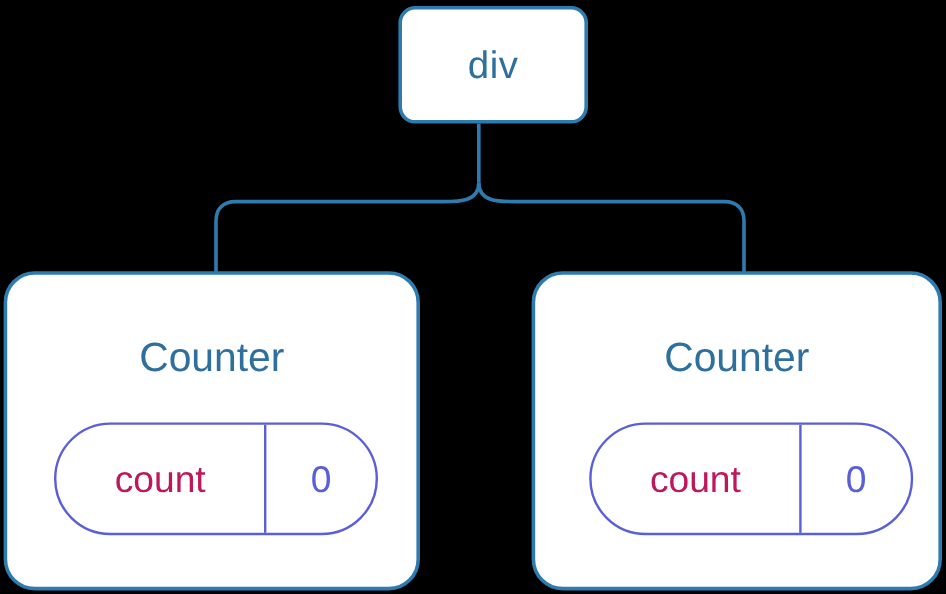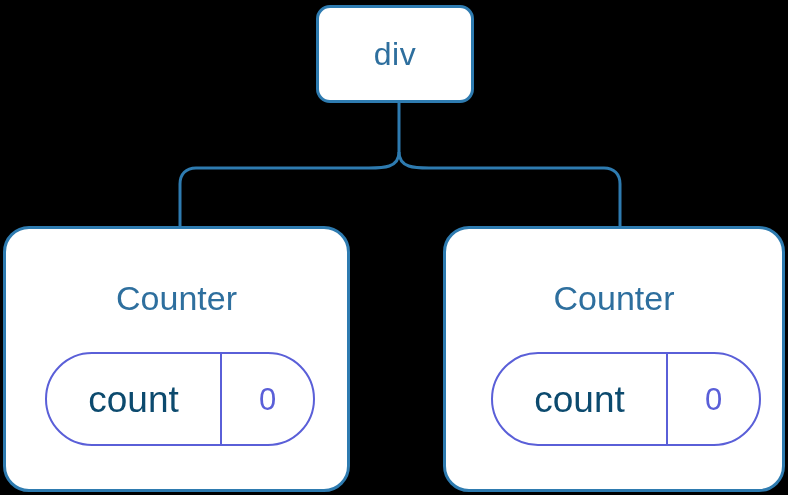--- a/index.html
+++ b/index.html
@@ -19,21 +19,21 @@
     position: absolute;
     left: 0;
     top: 0;
     width: 788px;
     height: 495px;
   }
 
   
   .node-root {
     position: absolute;
-    left: 316px;
+    left: 332px;
     top: 5px;
     width: 158px;
     height: 98px;
     box-sizing: border-box;
     background: #ffffff;
     border: 3px solid #2e7bb0;
     border-radius: 14px;
     display: flex;
     align-items: center;
     justify-content: center;
@@ -85,22 +85,22 @@
   }
   .pill-left  { left: 39px; width: 270px; }
   .pill-right { left: 45px; width: 270px; }
 
   .pill-key {
     flex: 0 0 173px;
     display: flex;
     align-items: center;
     justify-content: center;
     border-right: 2px solid #5a5fd8;
-    font-size: 37px;
-    color: #0c4a6e;
+    font-size: 31px;
+    color: #be185d;
     line-height: 1;
   }
   .pill-value {
     flex: 1 1 auto;
     display: flex;
     align-items: center;
     justify-content: center;
     font-size: 31px;
     color: #5a5fd8;
     line-height: 1;

